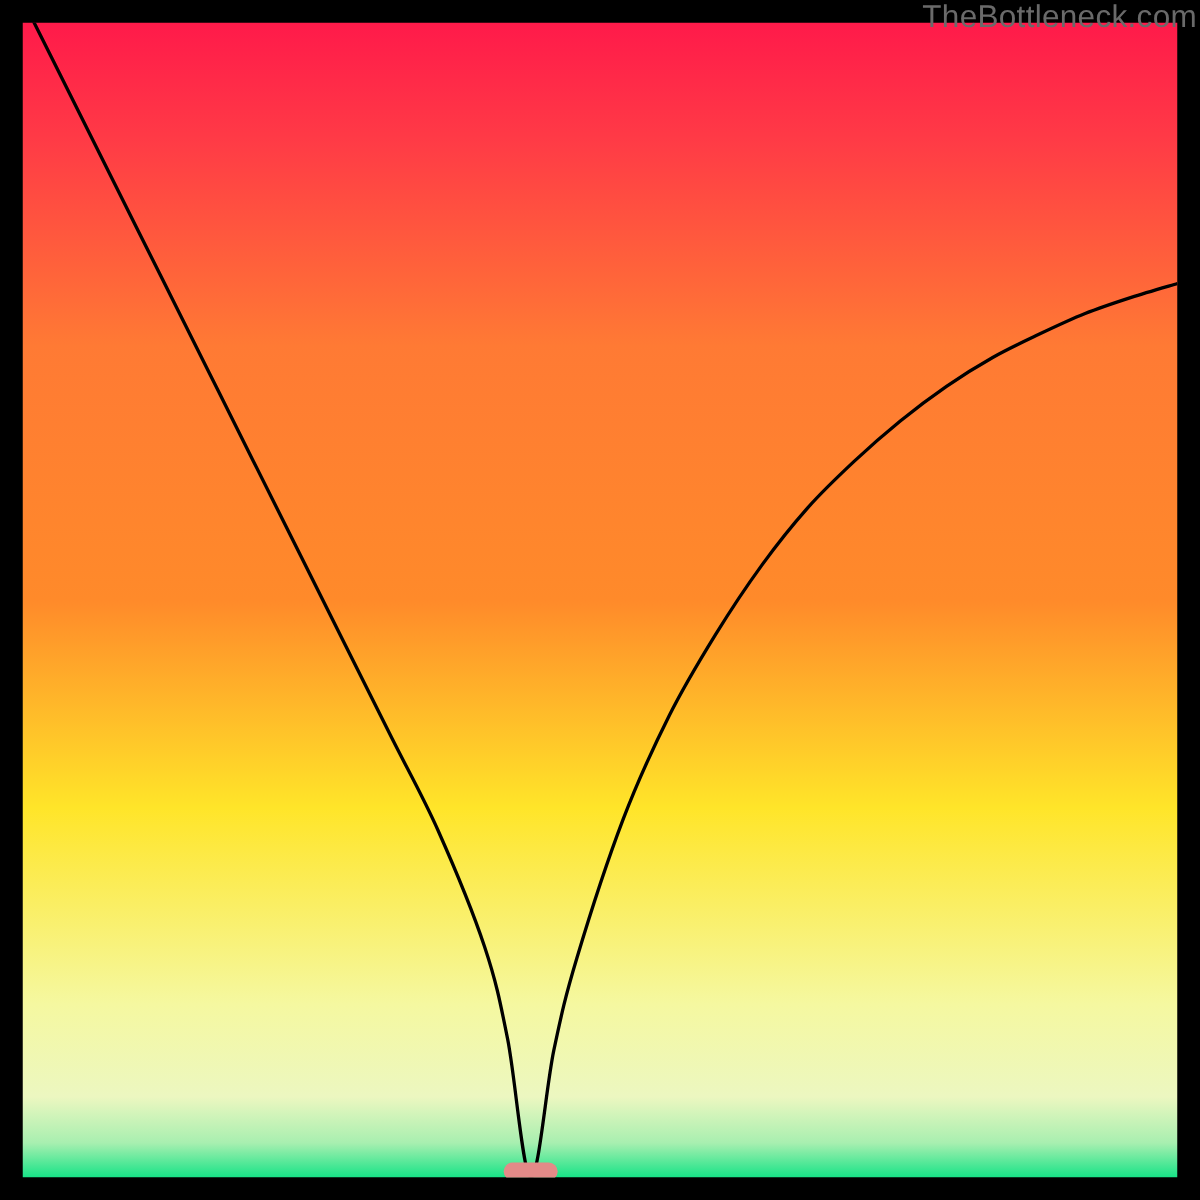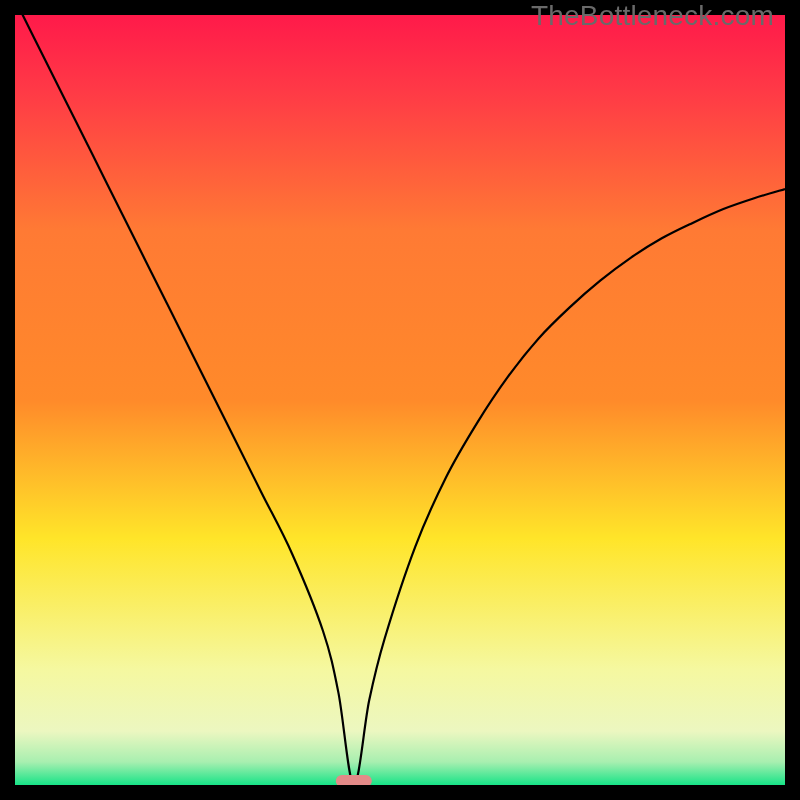--- a/index.html
+++ b/index.html
@@ -16,23 +16,23 @@
     position: absolute;
     left: 15px;
     top: 15px;
     width: 770px;
     height: 770px;
     background: #000;
   }
   .watermark {
     position: absolute;
     top: 0px;
-    right: 26px;
+    right: 2px;
     color: #6a6a6a;
-    font-size: 28px;
+    font-size: 21px;
     font-weight: 500;
     letter-spacing: 0.2px;
   }
   svg {
     position: absolute;
     left: 0;
     top: 0;
   }
 </style>
 </head>

